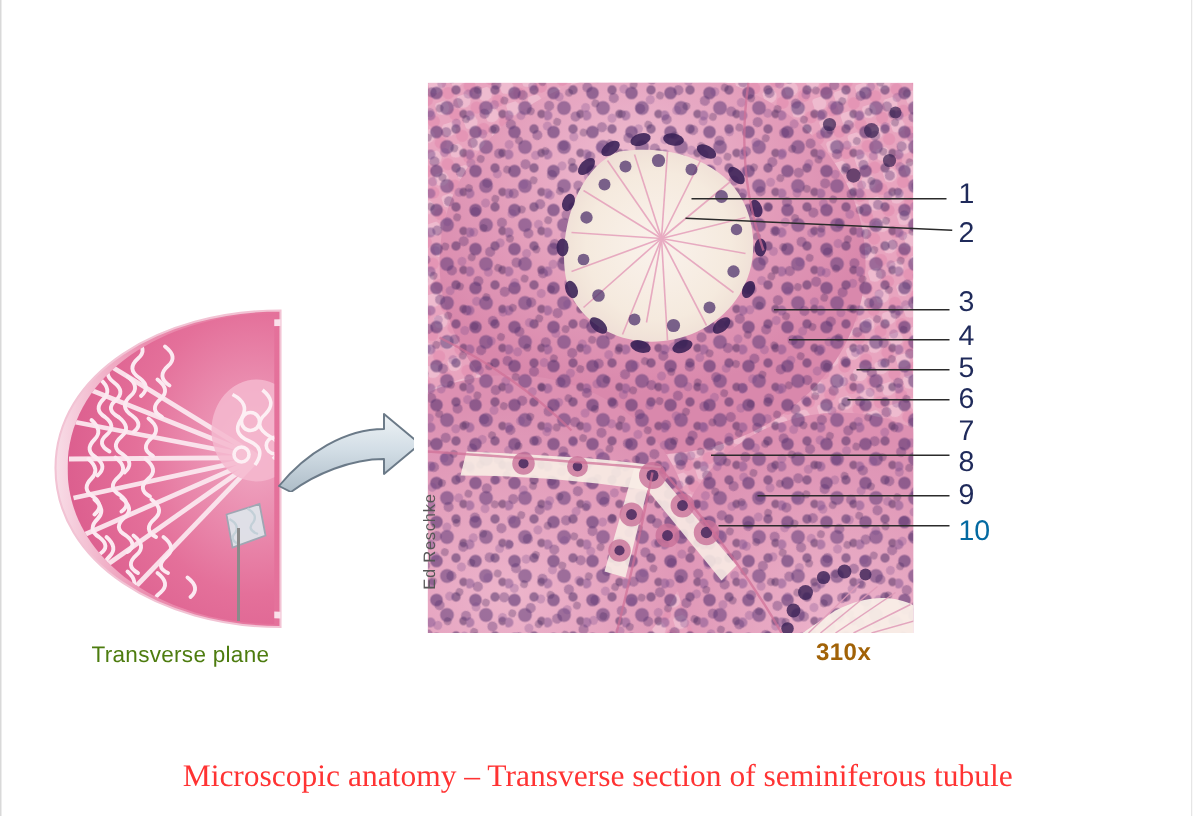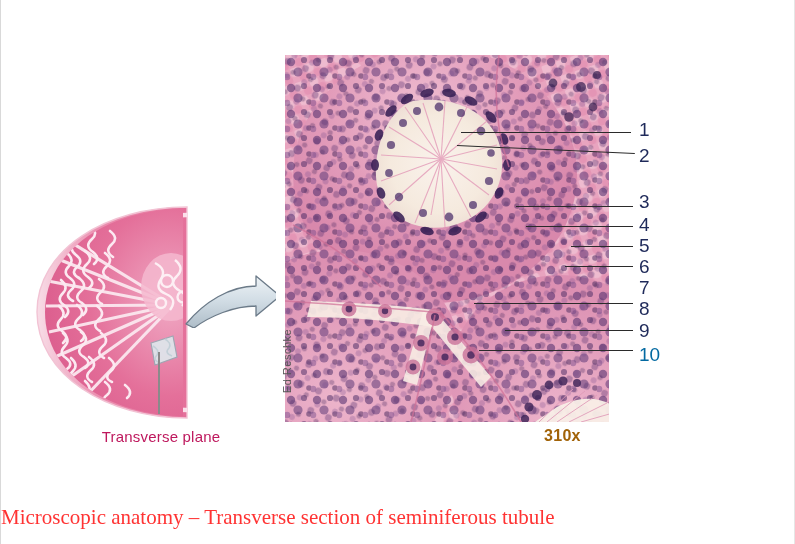--- a/index.html
+++ b/index.html
@@ -37,23 +37,23 @@
     top: 352px;
     width: 2px;
     height: 62px;
     background: #8a8a8a;
   }
   #plane-label {
     position: absolute;
     left: 60px;
     top: 428px;
     width: 200px;
-    text-align: center;
+    text-align: left;
     font-size: 15px;
-    color: #be185d;
+    color: #4d7c0f;
     letter-spacing: .2px;
     white-space: nowrap;
   }
 
   
   #flow-arrow {
     position: absolute;
     left: 183px;
     top: 272px;
     width: 100px;
@@ -126,20 +126,21 @@
     border-top: 1.4px solid #2b2b2b;
     transform-origin: left center;
   }
 
   
   #caption {
     position: absolute;
     left: 0;
     top: 505px;
     width: 795px;
+    text-align: center;
     font-family: "Liberation Serif", serif;
     font-size: 21px;
     color: #ff3333;
     white-space: nowrap;
   }
 </style>
 </head>
 <body>
 
 <div id="slide">

